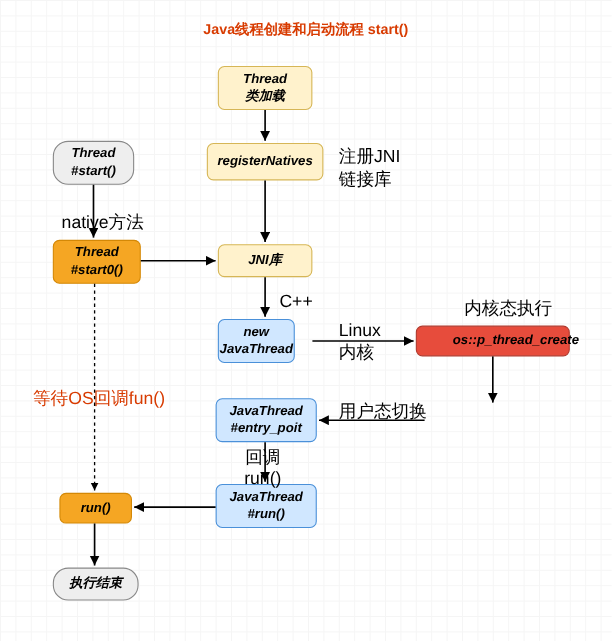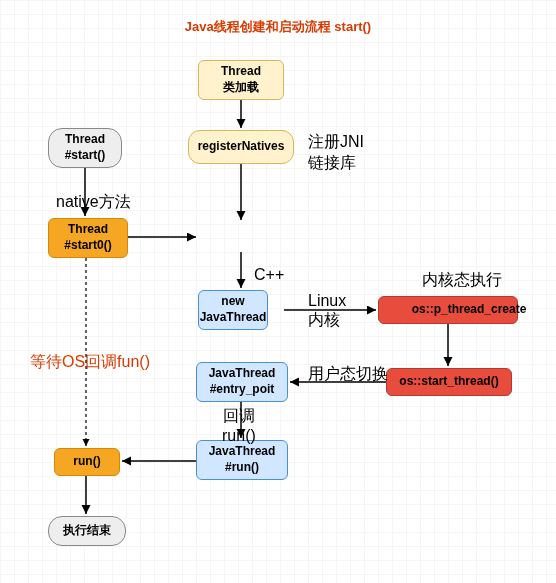--- a/index.html
+++ b/index.html
@@ -36,20 +36,21 @@
     border-radius: 6px;
     display: flex;
     flex-direction: column;
     align-items: center;
     justify-content: center;
     font-size: 12px;
     font-weight: bold;
     padding: 4px 6px;
     text-align: center;
     line-height: 1.3;
+    font-style: italic;
   }
   .rounded { border-radius: 14px; }
   .yellow { background: #fff2cc; border-color: #d6b656; }
   .orange { background: #f5a623; border-color: #d48806; }
   .blue   { background: #d0e7ff; border-color: #4a90d9; }
   .red    { background: #e74c3c; border-color: #b03a2e; color: #000; }
   .gray   { background: #eeeeee; border-color: #888; }
   .label {
     position: absolute;
     font-size: 16px;
@@ -78,47 +79,47 @@
 <div class="grid-bg"></div>
 
 <div class="canvas">
   <div class="title">Java线程创建和启动流程 start()</div>
 
   <div class="node yellow" style="left:198px; top:60px; width:86px; height:40px;">
     <span>Thread</span>
     <span>类加载</span>
   </div>
 
-  <div class="node yellow" style="left:188px; top:130px; width:106px; height:34px;border-radius:12px;">
+  <div class="node yellow" style="left:188px; top:130px; width:106px; height:34px;">
     <span>registerNatives</span>
   </div>
 
   <div class="node gray rounded" style="left:48px; top:128px; width:74px; height:40px;">
     <span>Thread</span>
     <span>#start()</span>
   </div>
 
   <div class="node orange" style="left:48px; top:218px; width:80px; height:40px;">
     <span>Thread</span>
     <span>#start0()</span>
   </div>
 
+  <div class="node yellow" style="left:198px; top:222px; width:86px; height:30px;">
+    <span>JNI库</span>
+  </div>
 
   <div class="node blue" style="left:198px; top:290px; width:70px; height:40px;">
     <span>new</span>
     <span>JavaThread</span>
   </div>
 
   <div class="node red" style="left:378px; top:296px; width:140px; height:28px;padding-left:48px;">
     <span>os::p_thread_create</span>
   </div>
 
-  <div class="node red" style="left:386px; top:368px; width:126px; height:28px;">
-    <span>os::start_thread()</span>
-  </div>
 
   <div class="node blue" style="left:196px; top:362px; width:92px; height:40px;">
     <span>JavaThread</span>
     <span>#entry_poit</span>
   </div>
 
   <div class="node blue" style="left:196px; top:440px; width:92px; height:40px;">
     <span>JavaThread</span>
     <span>#run()</span>
   </div>

